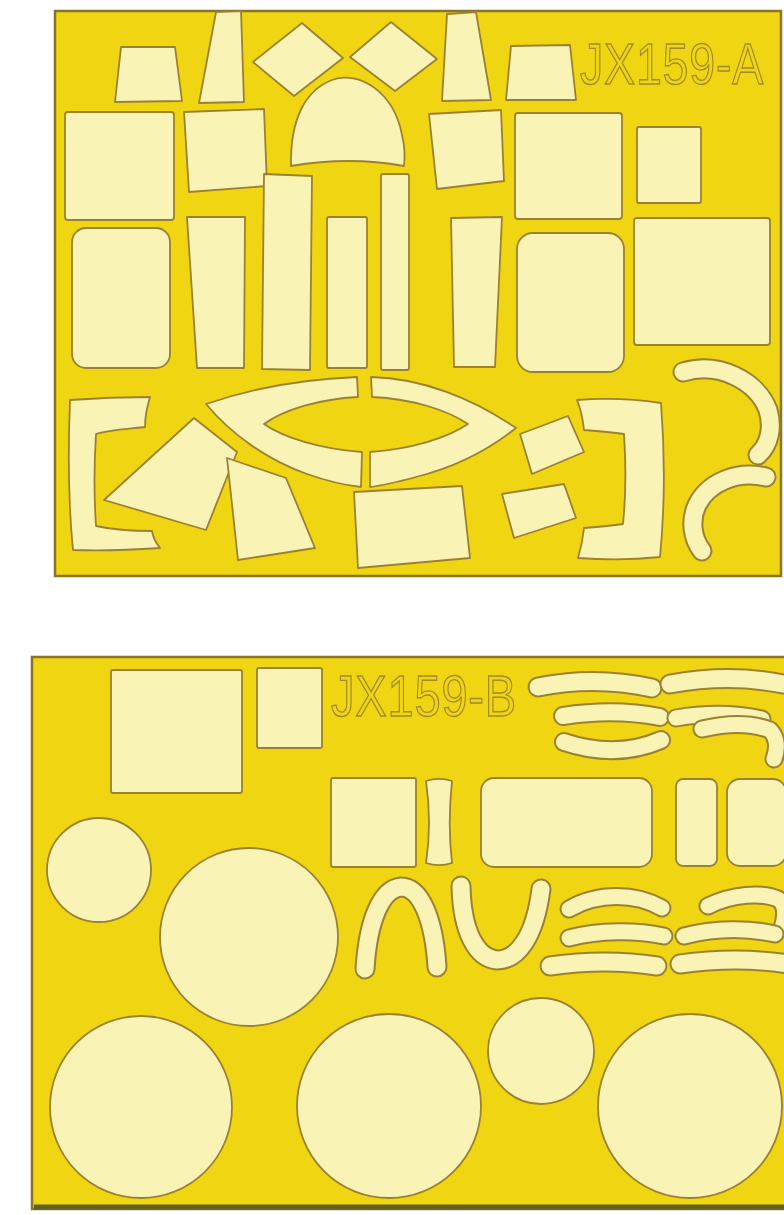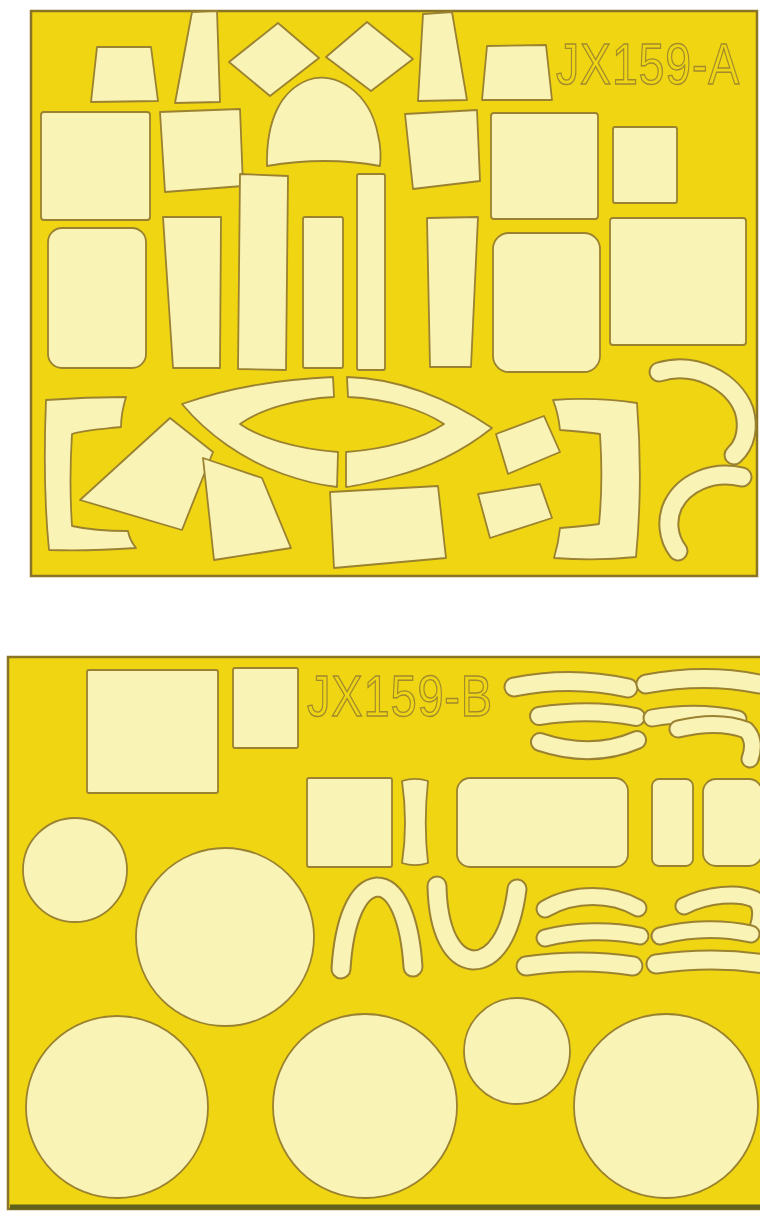--- a/index.html
+++ b/index.html
@@ -5,21 +5,21 @@
   :root{
     --page-bg:#ffffff;
     --sheet-yellow:#F0D512;
     --mask-cream:#FAF3B6;
     --cut-outline:#9A8230;
     --sheet-border:#8a7425;
     --label-ink:#9A8230;
     --bottom-edge:#5f611c;
   }
   html,body{margin:0;padding:0;background:var(--page-bg);}
-  .stage{position:relative;width:760px;height:1215px;background:var(--page-bg);overflow:hidden;}
+  .stage{position:relative;width:760px;height:1215px;background:var(--page-bg);overflow:hidden;margin-left:24px;}
   .stage svg{position:absolute;inset:0;display:block;}
   .sheet{fill:var(--sheet-yellow);stroke:var(--sheet-border);stroke-width:2.5;}
   .piece{fill:var(--mask-cream);stroke:var(--cut-outline);stroke-width:1.8;stroke-linejoin:round;stroke-linecap:round;}
   .strip{fill:none;stroke:var(--mask-cream);stroke-linecap:round;stroke-linejoin:round;}
   .strip.strip-under{stroke:var(--cut-outline);}
   .engraved{fill:none;stroke:var(--label-ink);stroke-width:1.4;opacity:.9;
     font-family:"Liberation Sans", sans-serif;font-size:58px;font-weight:400;letter-spacing:1px;}
   .edge-line{fill:none;stroke:var(--bottom-edge);stroke-width:5;}
 </style>
 </head>

